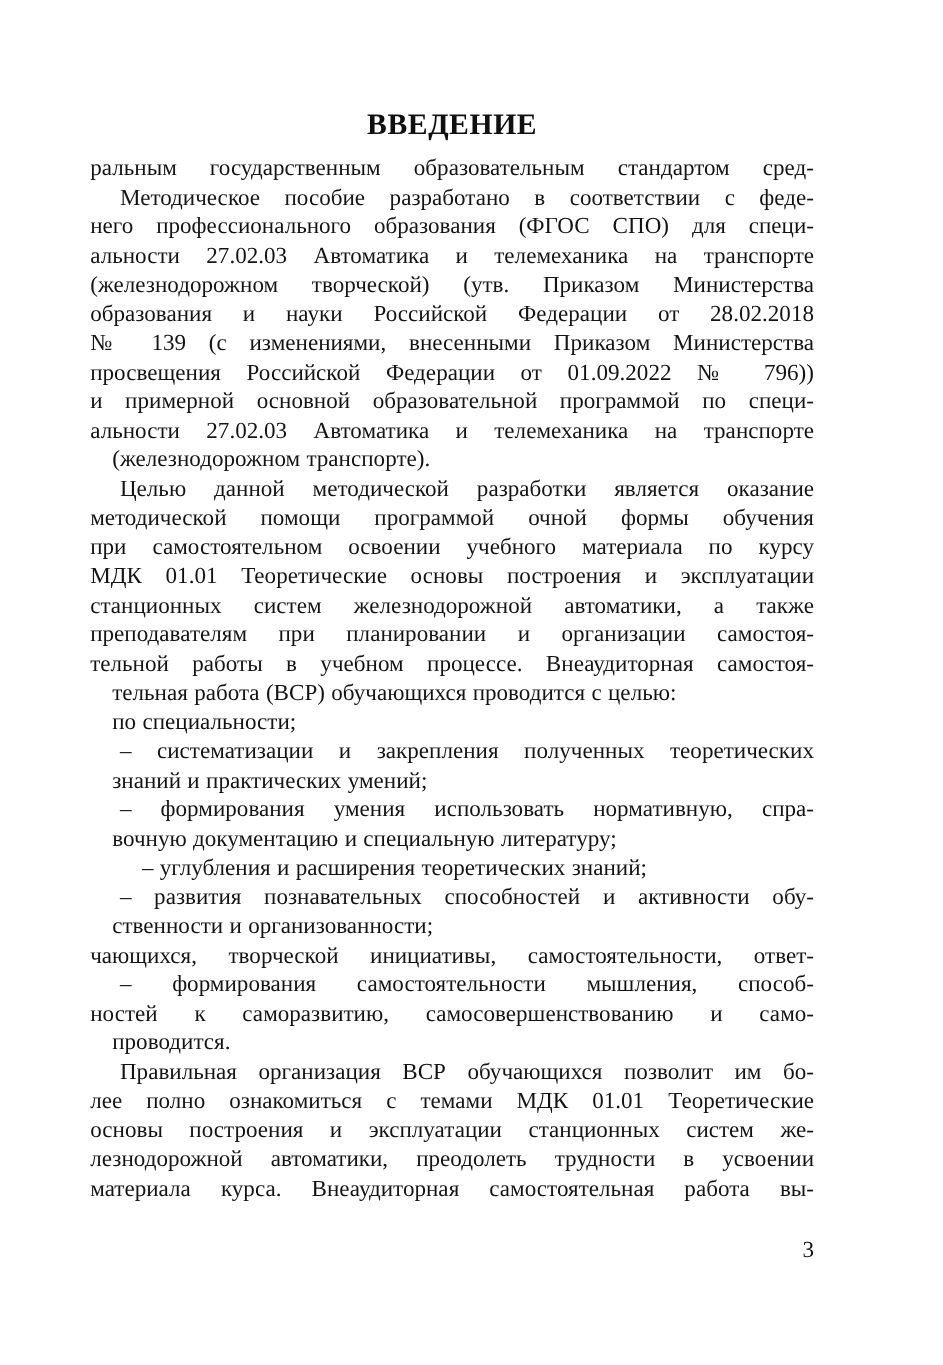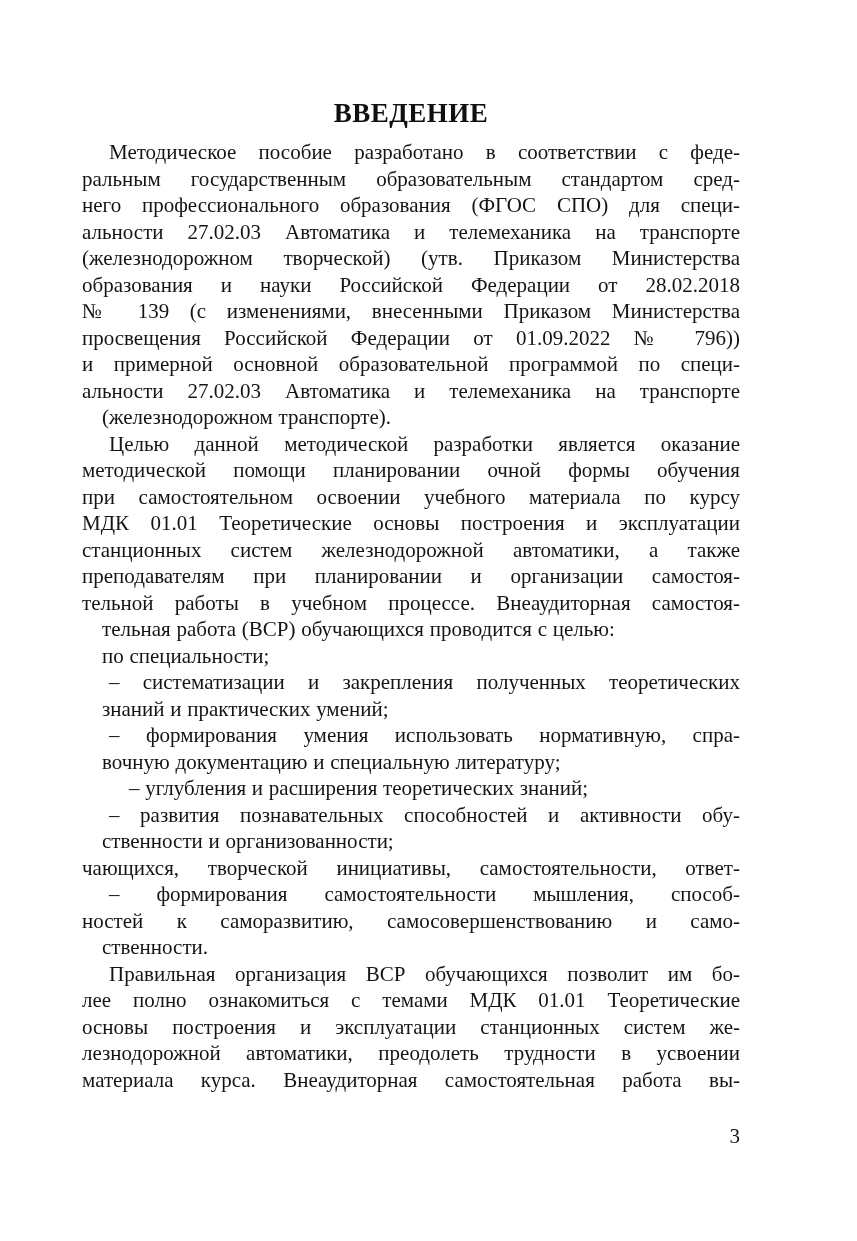--- a/index.html
+++ b/index.html
@@ -58,35 +58,35 @@
   }
 </style>
 </head>
 <body>
 
 <div class="page">
   <h1 class="doc-title">ВВЕДЕНИЕ</h1>
 
   <div class="body-text" id="body-text">
       <div class="para">
+        <div class="line">ральным государственным образовательным стандартом сред-</div>
         <div class="line first">Методическое пособие разработано в соответствии с феде-</div>
-        <div class="line">ральным государственным образовательным стандартом сред-</div>
         <div class="line">него профессионального образования (ФГОС СПО) для специ-</div>
         <div class="line">альности 27.02.03 Автоматика и телемеханика на транспорте</div>
         <div class="line">(железнодорожном творческой) (утв. Приказом Министерства</div>
         <div class="line">образования и науки Российской Федерации от 28.02.2018</div>
         <div class="line">№ 139 (с изменениями, внесенными Приказом Министерства</div>
         <div class="line">просвещения Российской Федерации от 01.09.2022 № 796))</div>
         <div class="line">и примерной основной образовательной программой по специ-</div>
         <div class="line">альности 27.02.03 Автоматика и телемеханика на транспорте</div>
         <div class="line end">(железнодорожном транспорте).</div>
       </div>
       <div class="para">
         <div class="line first">Целью данной методической разработки является оказание</div>
-        <div class="line">методической помощи планировании очной формы обучения</div>
+        <div class="line">методической помощи программой очной формы обучения</div>
         <div class="line">при самостоятельном освоении учебного материала по курсу</div>
         <div class="line">МДК 01.01 Теоретические основы построения и эксплуатации</div>
         <div class="line">станционных систем железнодорожной автоматики, а также</div>
         <div class="line">преподавателям при планировании и организации самостоя-</div>
         <div class="line">тельной работы в учебном процессе. Внеаудиторная самостоя-</div>
         <div class="line end">тельная работа (ВСР) обучающихся проводится с целью:</div>
       </div>
       <div class="para">
         <div class="line end">по специальности;</div>
       </div>
@@ -102,21 +102,21 @@
         <div class="line first end">– углубления и расширения теоретических знаний;</div>
       </div>
       <div class="para">
         <div class="line first">– развития познавательных способностей и активности обу-</div>
         <div class="line end">ственности и организованности;</div>
         <div class="line">чающихся, творческой инициативы, самостоятельности, ответ-</div>
       </div>
       <div class="para">
         <div class="line first">– формирования самостоятельности мышления, способ-</div>
         <div class="line">ностей к саморазвитию, самосовершенствованию и само-</div>
-        <div class="line end">ственности.</div>
+        <div class="line end">проводится.</div>
       </div>
       <div class="para">
         <div class="line first">Правильная организация ВСР обучающихся позволит им бо-</div>
         <div class="line">лее полно ознакомиться с темами МДК 01.01 Теоретические</div>
         <div class="line">основы построения и эксплуатации станционных систем же-</div>
         <div class="line">лезнодорожной автоматики, преодолеть трудности в усвоении</div>
         <div class="line">материала курса. Внеаудиторная самостоятельная работа вы-</div>
       </div>
     </div>
 

